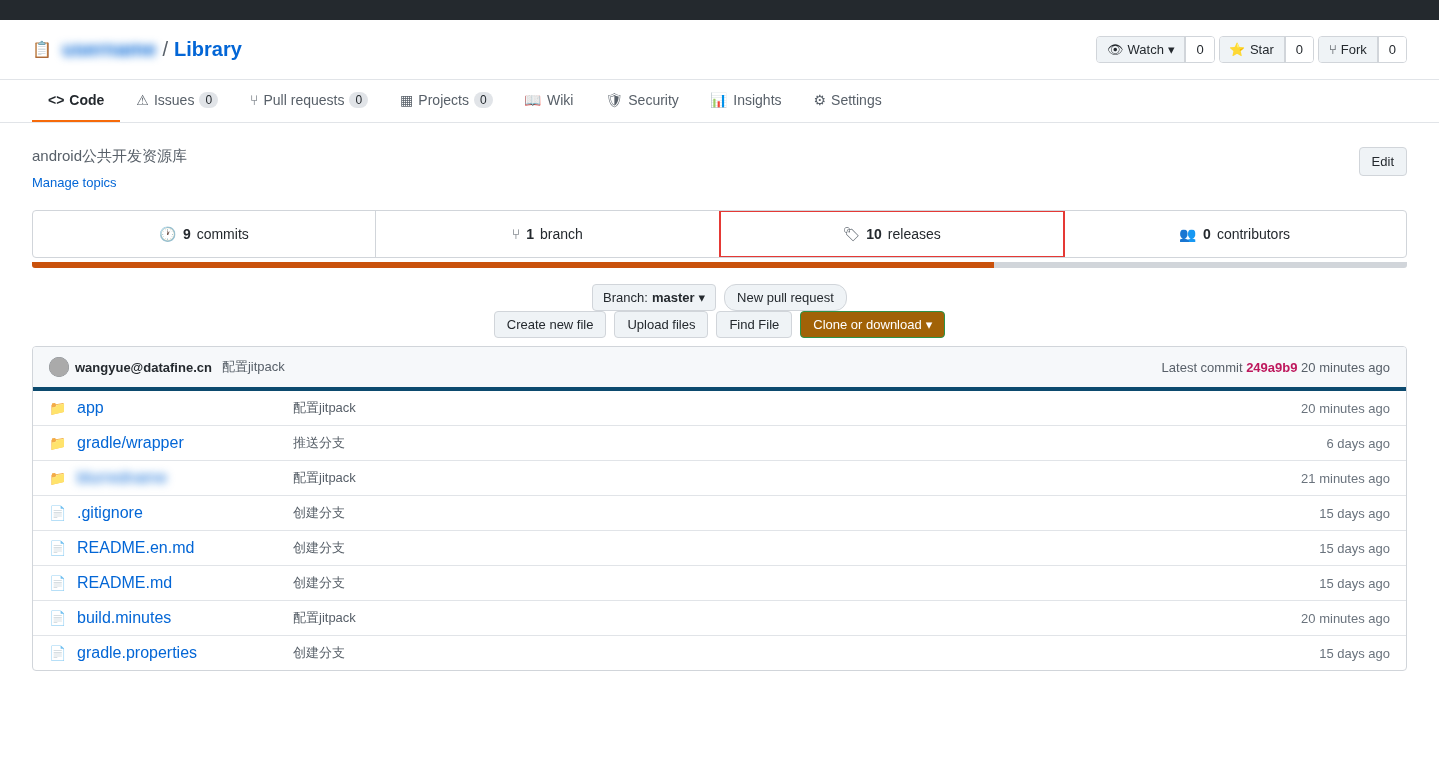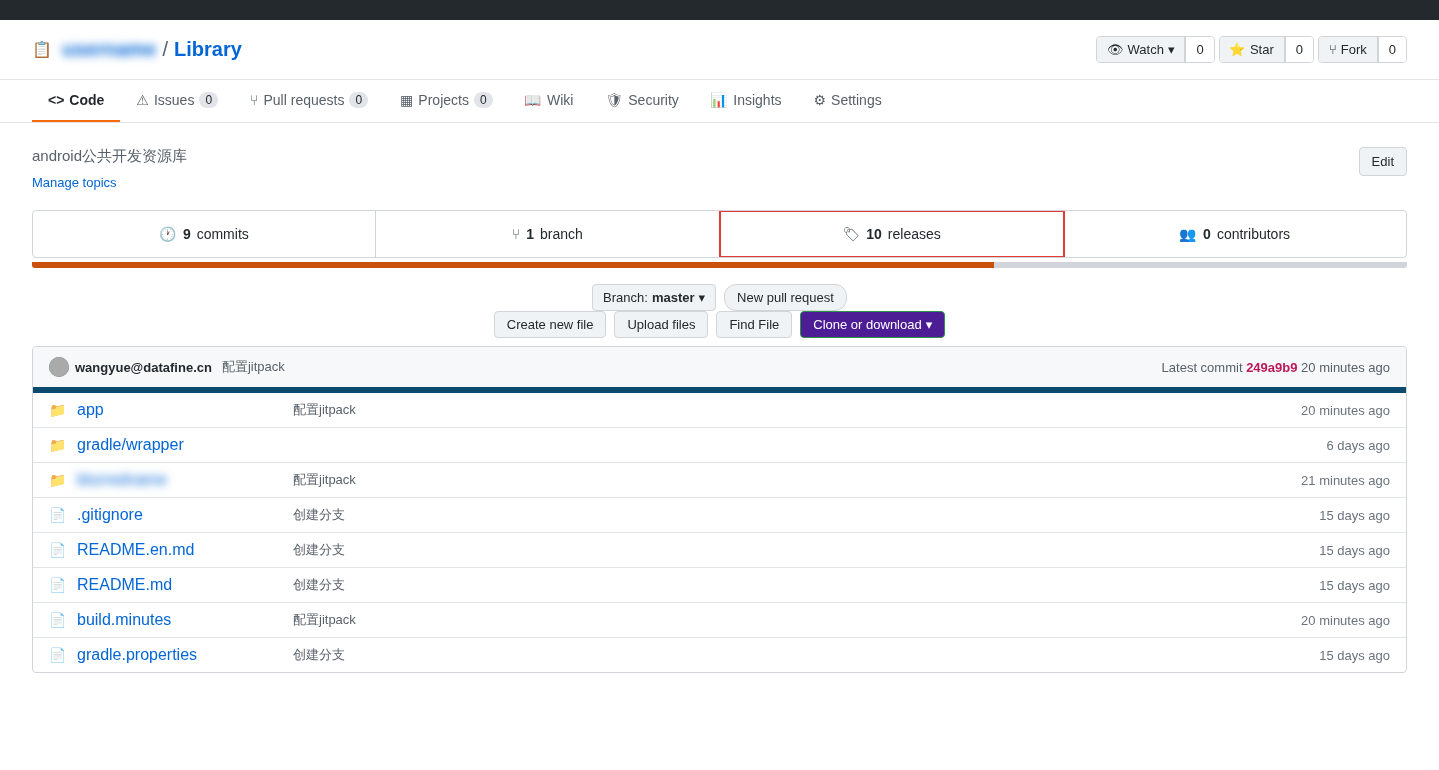--- a/index.html
+++ b/index.html
@@ -46,25 +46,25 @@
     
     .progress-bar { height: 6px; background: linear-gradient(to right, #c9510c 70%, #d1d5da 70%); margin-bottom: 16px; border-radius: 0 0 3px 3px; }
     
     
     .file-controls { display: flex; align-items: center; justify-content: space-between; margin-bottom: 8px; flex-direction: column; }
     .file-controls-left { display: flex; align-items: center; gap: 8px; }
     .file-controls-right { display: flex; align-items: center; gap: 8px; }
     .branch-select { display: flex; align-items: center; gap: 4px; padding: 5px 10px; border: 1px solid #d1d5da; border-radius: 4px; background: #eff3f6; font-size: 13px; cursor: pointer; }
     .new-pr-btn { padding: 5px 12px; border: 1px solid #d1d5da; border-radius: 12px; background: #eff3f6; font-size: 13px; cursor: pointer; color: #24292e; }
     .file-action-btn { padding: 5px 12px; border: 1px solid #d1d5da; border-radius: 4px; background: #eff3f6; font-size: 13px; cursor: pointer; color: #24292e; }
-    .clone-btn { padding: 5px 12px; border: 1px solid #2b9348; border-radius: 4px; background: #4c1d95; font-size: 13px; cursor: pointer; color: #fff; display: flex; align-items: center; gap: 4px; }
+    .clone-btn { padding: 5px 12px; border: 1px solid #2b9348; border-radius: 4px; background: #a16207; font-size: 13px; cursor: pointer; color: #fff; display: flex; align-items: center; gap: 4px; }
     
     
     .file-table { border: 1px solid #d1d5da; border-radius: 4px; overflow: hidden; }
-    .file-table-header { background: #f6f8fa; padding: 10px 16px; display: flex; align-items: center; gap: 10px; border-bottom: 6px solid #0c4a6e; }
+    .file-table-header { background: #f6f8fa; padding: 10px 16px; display: flex; align-items: center; gap: 10px; border-bottom: 4px solid #0c4a6e; }
     .commit-author { display: flex; align-items: center; gap: 6px; }
     .author-avatar { width: 20px; height: 20px; border-radius: 50%; background: #6a737d; display: flex; align-items: center; justify-content: center; font-size: 10px; color: #fff; overflow: hidden; }
     .author-name { color: #24292e; font-weight: 600; font-size: 13px; }
     .commit-message { color: #586069; font-size: 13px; margin-left: 4px; }
     .latest-commit-info { margin-left: auto; color: #586069; font-size: 13px; }
     .latest-commit-hash { color: #be185d; font-weight: 700; }
     
     .file-row { display: flex; align-items: center; padding: 8px 16px; border-bottom: 1px solid #e1e4e8; }
     .file-row:last-child { border-bottom: none; }
     .file-icon { width: 20px; color: #6a737d; font-size: 14px; margin-right: 8px; flex-shrink: 0; }
@@ -227,20 +227,21 @@
 
     <div class="file-row">
       <span class="file-icon">📁</span>
       <a class="file-name">app</a>
       <span class="file-commit">配置jitpack</span>
       <span class="file-time">20 minutes ago</span>
     </div>
     <div class="file-row">
       <span class="file-icon">📁</span>
       <a class="file-name">gradle/wrapper</a>
+      <span class="file-commit">推送分支</span>
       <span class="file-time">6 days ago</span>
     </div>
     <div class="file-row">
       <span class="file-icon">📁</span>
       <a class="file-name blurred">blurredname</a>
       <span class="file-commit">配置jitpack</span>
       <span class="file-time">21 minutes ago</span>
     </div>
     <div class="file-row">
       <span class="file-icon">📄</span>

